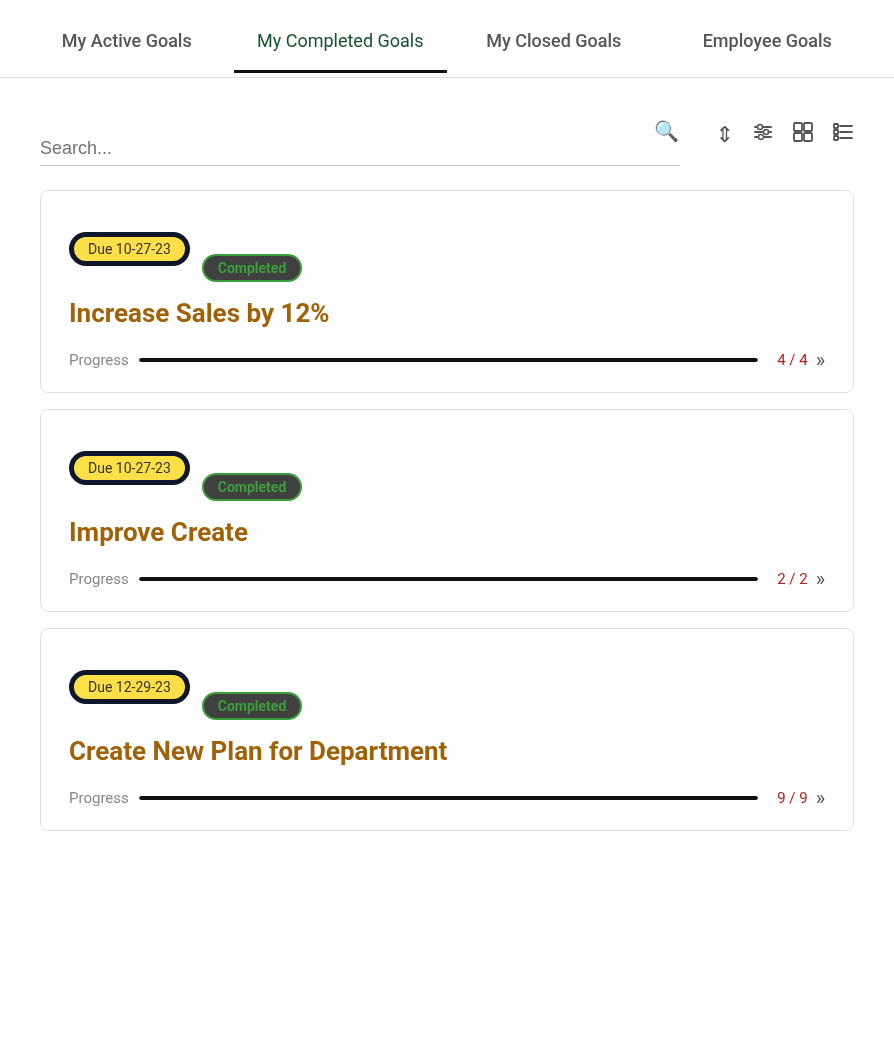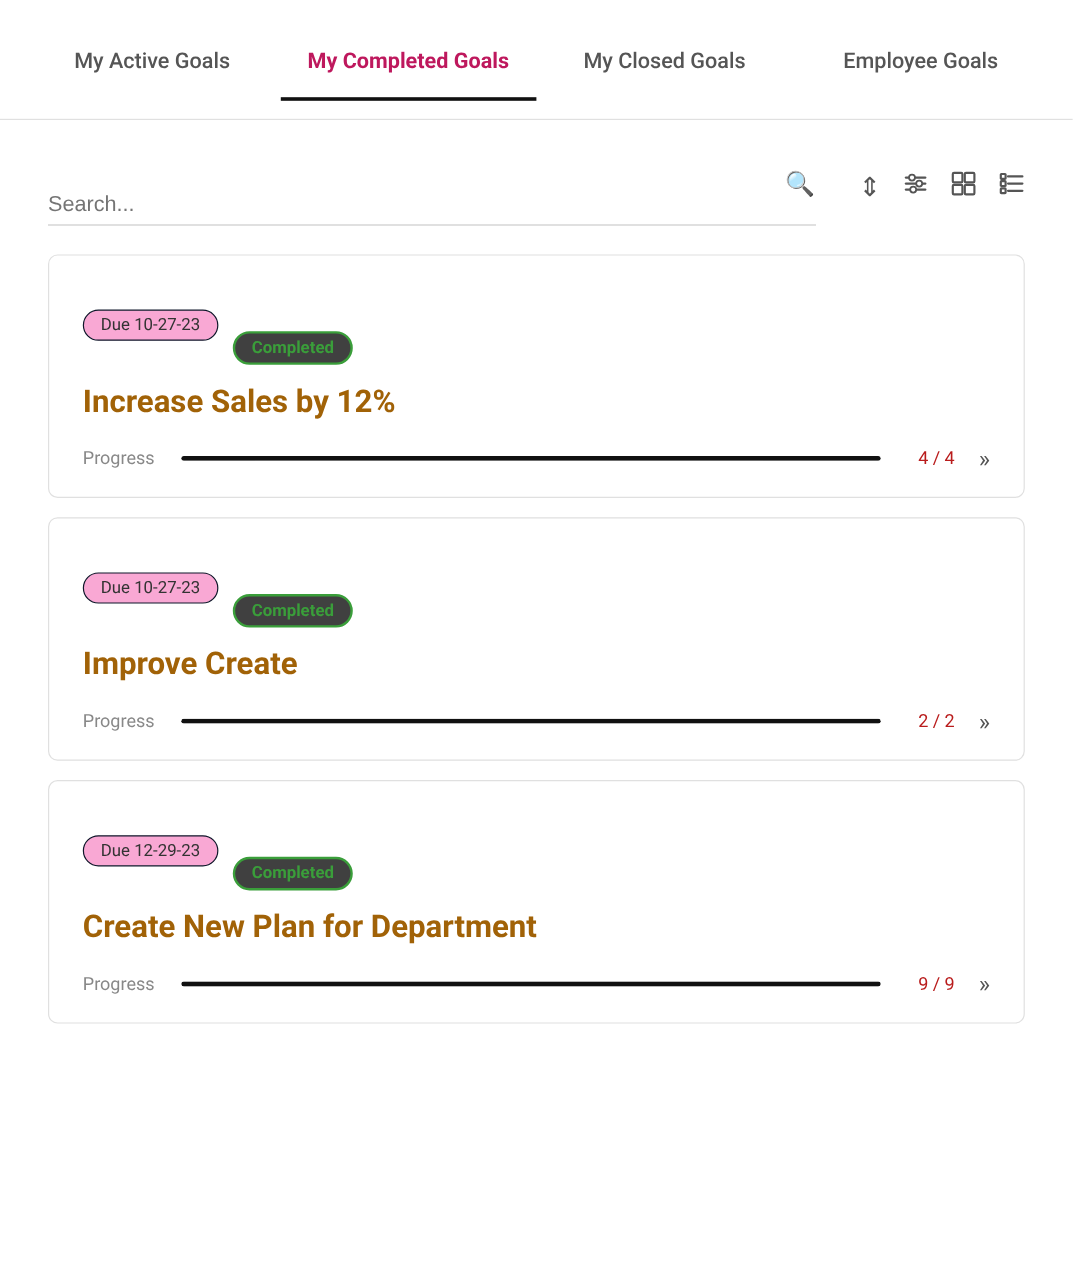--- a/index.html
+++ b/index.html
@@ -13,38 +13,38 @@
       background: #fff;
       width: 894px;
       min-height: 1062px;
       color: #222;
     }
 
     
     .tabs-container {
       display: flex;
       border-bottom: 1px solid #e0e0e0;
-      padding: 16px 20px;
+      padding: 5px 20px;
     }
 
     .tab {
       flex: 1;
       text-align: center;
       padding: 24px 16px 20px;
       font-size: 18px;
       font-weight: 500;
       color: #555;
       cursor: pointer;
       line-height: 1.3;
       position: relative;
     }
 
     .tab.active {
-      color: #be185d;
-      font-weight: 700;
+      color: #14532d;
+      font-weight: 400;
     }
 
     .tab.active::after {
       content: '';
       position: absolute;
       bottom: -1px;
       left: 0;
       right: 0;
       height: 3px;
       background: #111;
@@ -112,26 +112,26 @@
     }
 
     .card-header {
       display: flex;
       align-items: center;
       gap: 12px;
       margin-bottom: 16px;
     }
 
     .due-badge {
-      border: 1px solid #0f172a;
+      border: 5px solid #0f172a;
       border-radius: 20px;
       padding: 4px 14px;
       font-size: 14px;
       color: #333;
-      background: #f9a8d4;
+      background: #fde047;
     }
 
     .status-badge {
       border: 2px solid #3a9e3a;
       border-radius: 20px;
       padding: 4px 14px;
       font-size: 14px;
       color: #3a9e3a;
       font-weight: 700;
       background: #404040;
@@ -141,21 +141,20 @@
     .goal-title {
       font-size: 26px;
       font-weight: 700;
       color: #a16207;
       margin-bottom: 20px;
     }
 
     .progress-row {
       display: flex;
       align-items: center;
-      gap: 12px;
     }
 
     .progress-label {
       font-size: 15px;
       color: #888;
       min-width: 70px;
     }
 
     .progress-bar-wrapper {
       flex: 1;

